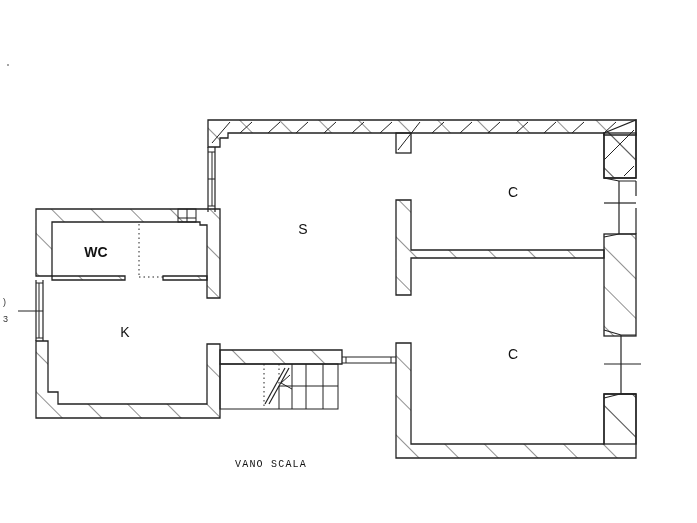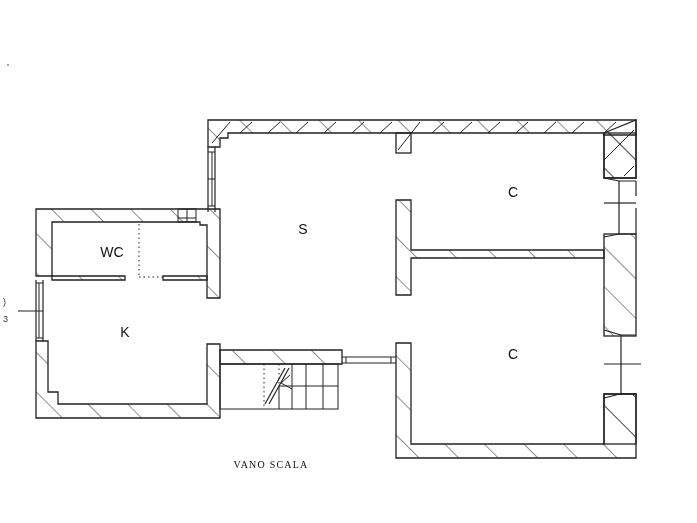--- a/index.html
+++ b/index.html
@@ -4,21 +4,21 @@
   <style>
     html, body { margin: 0; padding: 0; background: #ffffff; }
     body { width: 697px; height: 523px; overflow: hidden; position: relative; font-family: "Liberation Sans", sans-serif; }
     #plan { position: absolute; left: 0; top: 0; width: 697px; height: 523px; }
     .wall { fill: #ffffff; stroke: #222; stroke-width: 1.3; }
     .hatch { stroke: #222; stroke-width: 1; fill: none; }
     .line { stroke: #222; stroke-width: 1.2; fill: none; }
     .thin { stroke: #222; stroke-width: 1; fill: none; }
     .dot { stroke: #222; stroke-width: 1; stroke-dasharray: 1.5 3; fill: none; }
     .label { position: absolute; color: #111; font-family: "Liberation Sans", sans-serif; font-size: 14px; transform: translate(-50%, -50%); white-space: nowrap; }
-    .caption { position: absolute; color: #111; font-family: Liberation Serif, serif; font-size: 10px; letter-spacing: 1.2px; transform: translate(-50%, -50%); white-space: nowrap; }
+    .caption { position: absolute; color: #111; font-family: Liberation Mono, monospace; font-size: 10px; letter-spacing: 1.2px; transform: translate(-50%, -50%); white-space: nowrap; }
   </style>
 </head>
 <body>
 
 <svg id="plan" viewBox="0 0 697 523" xmlns="http://www.w3.org/2000/svg">
   <defs>
     <pattern id="hatchPat" patternUnits="userSpaceOnUse" width="28" height="28" patternTransform="rotate(-45)">
       <line x1="0" y1="0" x2="0" y2="28" stroke="#222" stroke-width="1"></line>
     </pattern>
   </defs>
@@ -134,19 +134,19 @@
     <line x1="604" y1="133" x2="616" y2="122"></line>
     <line x1="604" y1="160" x2="634" y2="130"></line>
     <line x1="624" y1="176" x2="634" y2="166"></line>
   </g>
 
   <circle cx="8" cy="65" r="0.8" fill="#333"></circle>
   <text x="3" y="305" font-size="9" fill="#333" font-family="Liberation Sans, sans-serif">)</text>
   <text x="3" y="322" font-size="9" fill="#333" font-family="Liberation Sans, sans-serif">3</text>
 </svg>
 
-<div class="label" style="left:112px; top:252px;">WC</div>
+<div class="label" style="left:96px; top:252px;font-weight:bold;">WC</div>
 <div class="label" style="left:125px; top:332px;">K</div>
 <div class="label" style="left:303px; top:229px;">S</div>
 <div class="label" style="left:513px; top:192px;">C</div>
 <div class="label" style="left:513px; top:354px;">C</div>
 
 <div class="caption" style="left:271px; top:464px;">VANO SCALA</div>
 
 </body></html>

